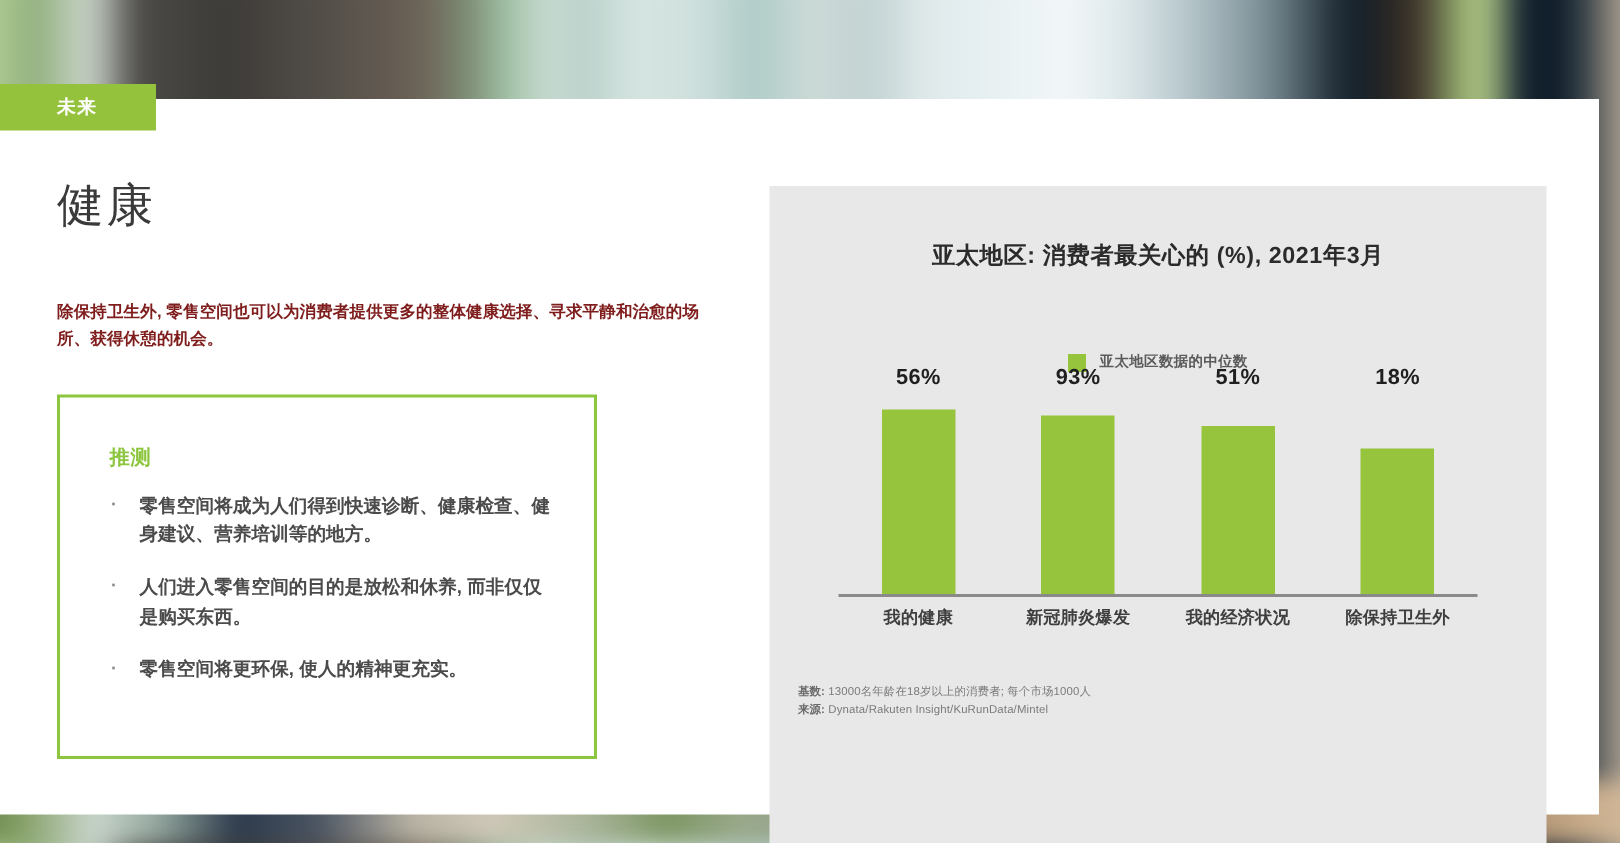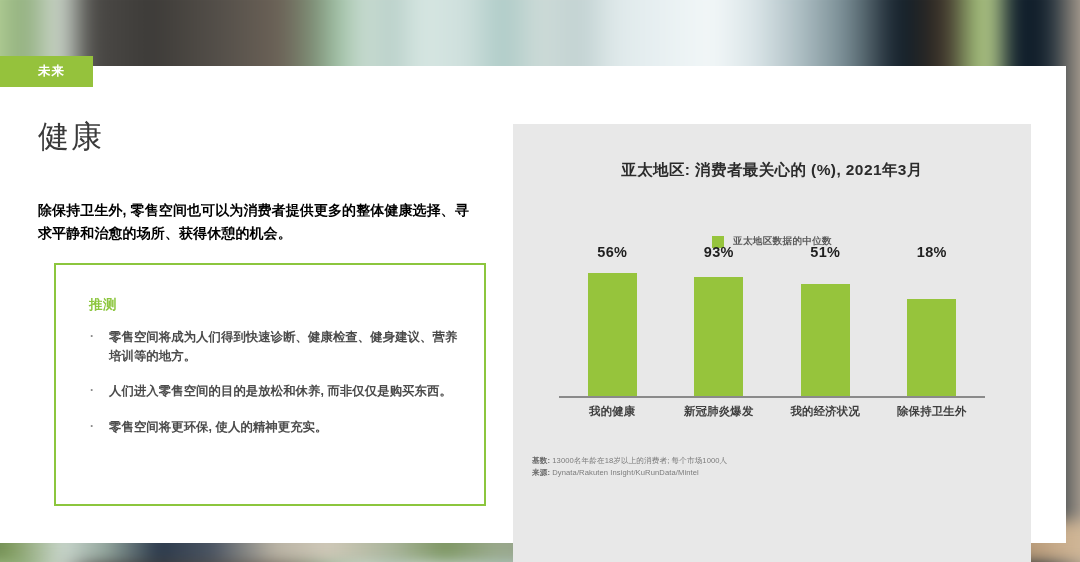--- a/index.html
+++ b/index.html
@@ -62,21 +62,21 @@
     width: 1066px;
     height: 477px;
     background: #ffffff;
   }
 
   
   .tag {
     position: absolute;
     left: 0;
     top: 56px;
-    width: 93px;
+    width: 104px;
     height: 31px;
     background: #95c23c;
     color: #ffffff;
     font-size: 12.5px;
     font-weight: bold;
     letter-spacing: 1px;
     display: flex;
     align-items: center;
     padding-left: 38px;
     z-index: 4;
@@ -92,34 +92,34 @@
   }
   .headline {
     font-size: 31px;
     font-weight: 400;
     color: #3a3a3a;
     letter-spacing: 2px;
     line-height: 1.2;
     margin-bottom: 44px;
   }
   .lede {
-    font-size: 14px;
-    font-weight: bold;
-    color: #000000;
+    font-size: 11px;
+    font-weight: bold;
+    color: #7f1d1d;
     line-height: 1.65;
     letter-spacing: 0.1px;
     width: 436px;
   }
 
   
   .pred-box {
     position: absolute;
-    left: 54px;
+    left: 38px;
     top: 263px;
-    width: 432px;
+    width: 360px;
     height: 243px;
     border: 2.5px solid #8cc63e;
     background: #ffffff;
     z-index: 3;
   }
   .pred-title {
     position: absolute;
     left: 33px;
     top: 31px;
     font-size: 13.5px;

